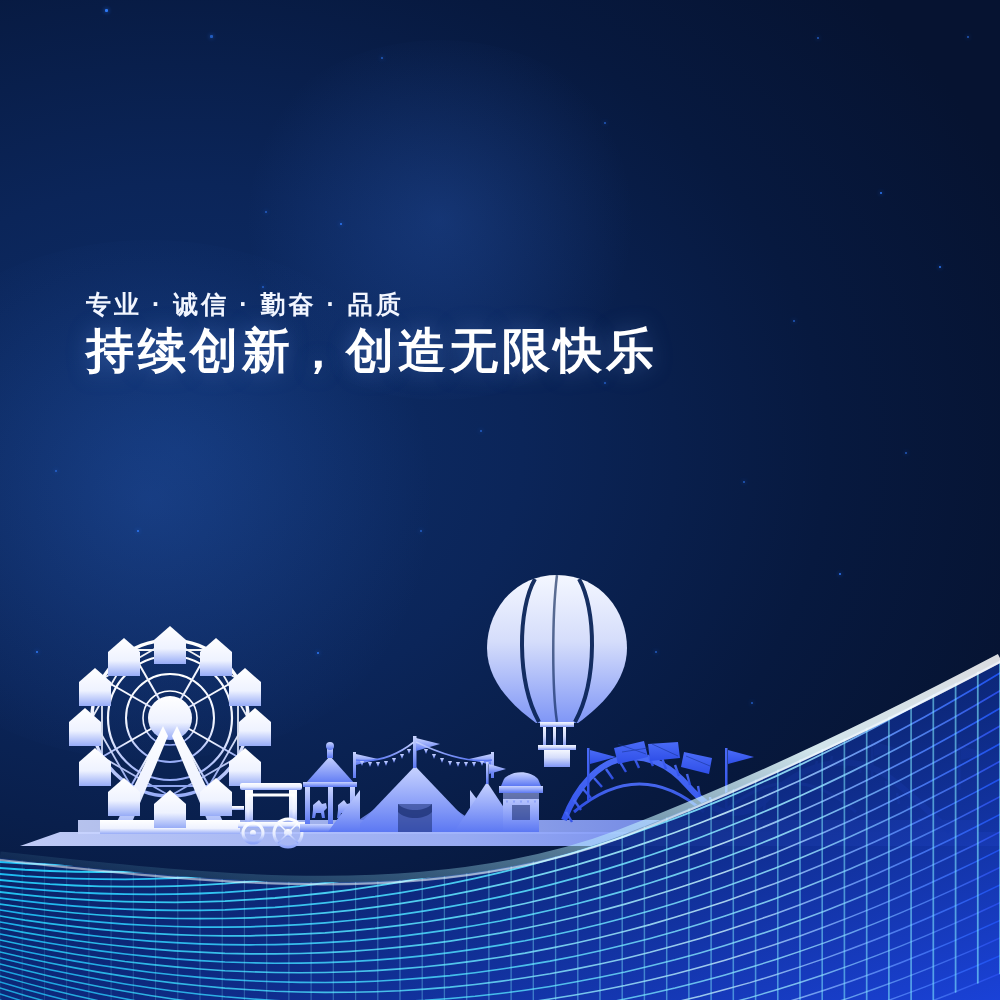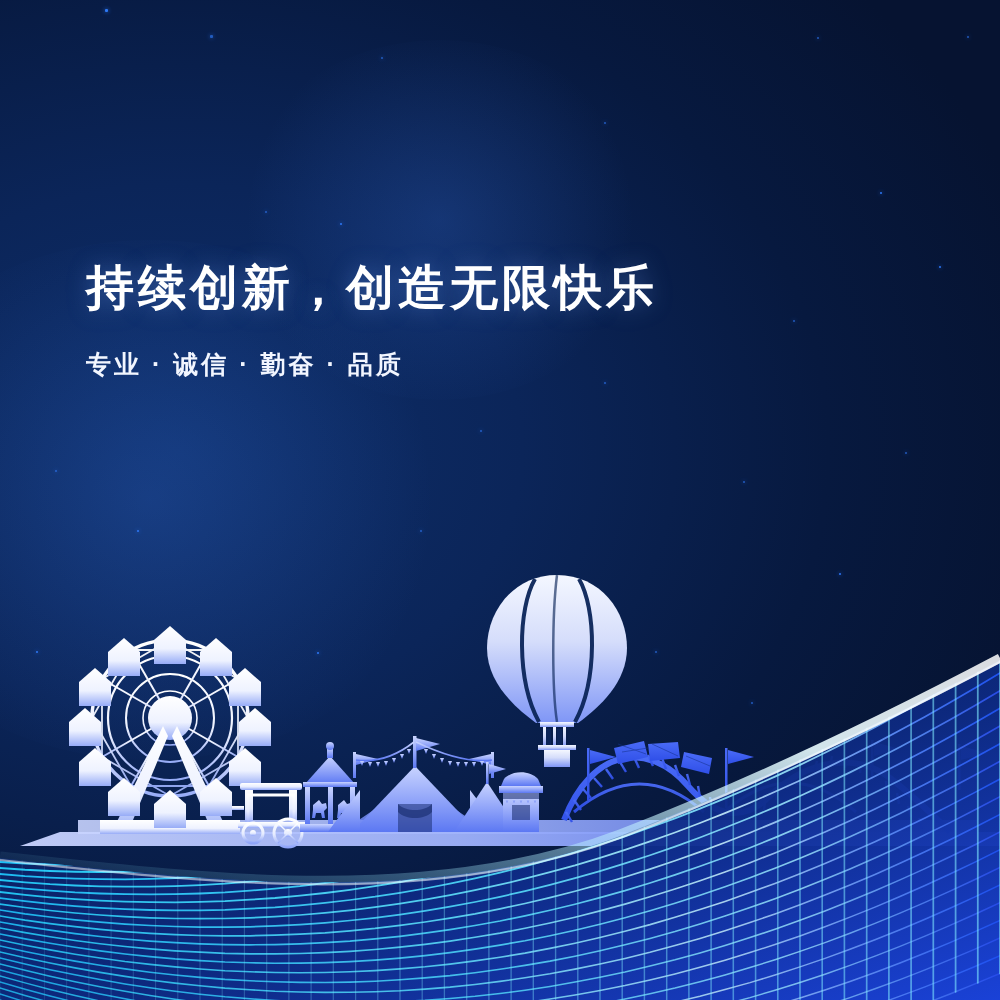--- a/index.html
+++ b/index.html
@@ -500,16 +500,16 @@
           <path d="M 977.8 546.8 L 977.8 564.3 L 977.8 581.7 L 977.8 599.1 L 977.8 616.6 L 977.8 634.0 L 977.8 651.5 L 977.8 668.9 L 977.8 686.3 L 977.8 703.8 L 977.8 721.2 L 977.8 738.6 L 977.8 756.1 L 977.8 773.5 L 977.8 791.0 L 977.8 808.4 L 977.8 825.8 L 977.8 843.3 L 977.8 860.7 L 977.8 878.1 L 977.8 895.6 L 977.8 913.0 L 977.8 930.5 L 977.8 947.9 L 977.8 965.3 L 977.8 982.8 " stroke="#7fe9ff" stroke-width="1.78" opacity="0.72" fill="none"></path>
           <path d="M 1000.0 531.6 L 1000.0 549.3 L 1000.0 567.0 L 1000.0 584.6 L 1000.0 602.3 L 1000.0 620.0 L 1000.0 637.6 L 1000.0 655.3 L 1000.0 673.0 L 1000.0 690.7 L 1000.0 708.3 L 1000.0 726.0 L 1000.0 743.7 L 1000.0 761.3 L 1000.0 779.0 L 1000.0 796.7 L 1000.0 814.4 L 1000.0 832.0 L 1000.0 849.7 L 1000.0 867.4 L 1000.0 885.0 L 1000.0 902.7 L 1000.0 920.4 L 1000.0 938.0 L 1000.0 955.7 L 1000.0 973.4 " stroke="#7fe9ff" stroke-width="1.80" opacity="0.73" fill="none"></path>
         </g>
     </g>
 
     <path d="M 0 856 C 200 878 430 906 620 834 C 760 780 890 716 1000 658" fill="none" stroke="url(#gCrest)" stroke-width="9" opacity="0.95"></path>
     <path d="M 0 860 C 200 882 430 910 620 838 C 760 784 890 720 1000 662" fill="none" stroke="#ffffff" stroke-width="2.2" opacity="0.5"></path>
   </svg>
 
 <div id="textblock">
+      <div id="subline">专业 · 诚信 · 勤奋 · 品质</div>
       <div id="headline">持续创新，创造无限快乐</div>
-      <div id="subline">专业 · 诚信 · 勤奋 · 品质</div>
     </div>
   </div>
 
 </body></html>

